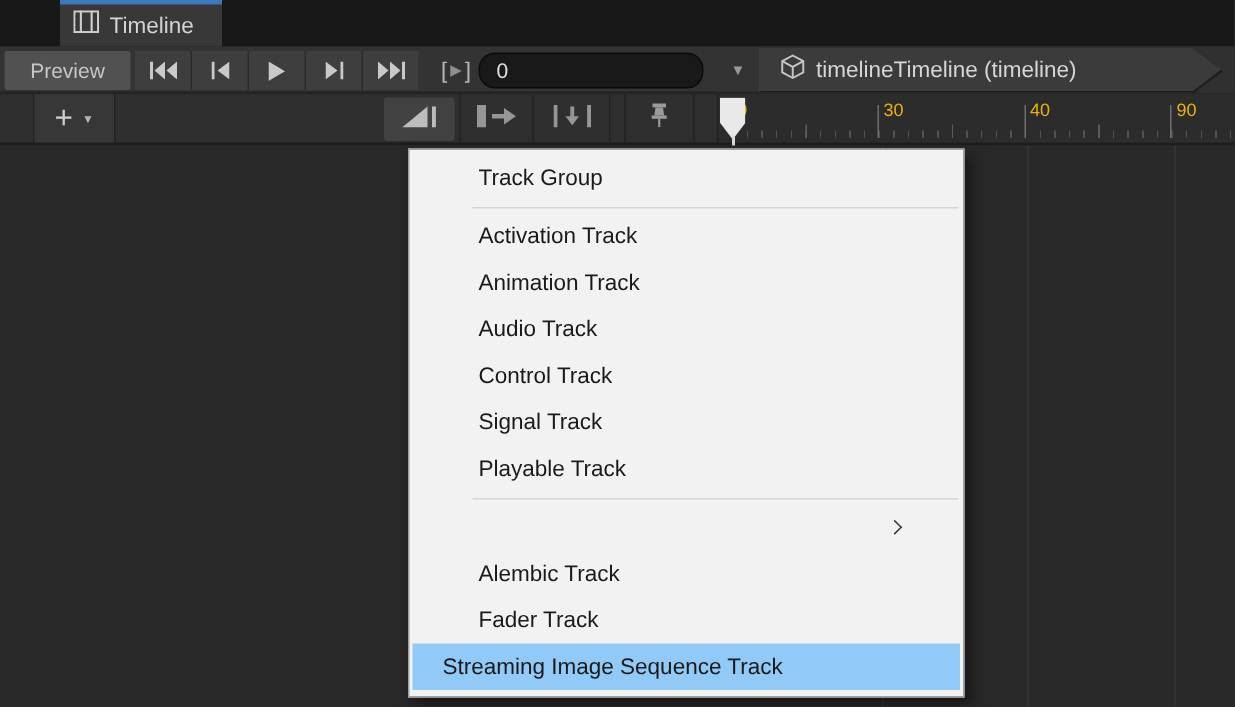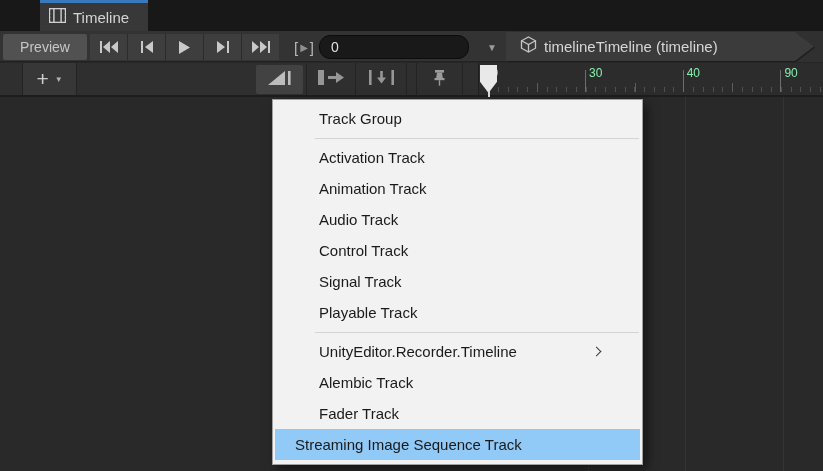--- a/index.html
+++ b/index.html
@@ -49,21 +49,21 @@
   .mode-btn.selected { background:#424242; border-radius:2px; }
 
   
   .ruler { position:absolute; left:479px; top:0; right:0; height:32px; background:#2c2c2c; }
   .ticks-minor { position:absolute; left:9px; right:0; bottom:3px; height:5px;
                  background:repeating-linear-gradient(90deg,#515151 0 1px,transparent 1px 9.763px); }
   .ticks-med { position:absolute; left:58px; right:0; bottom:3px; height:9px;
                background:repeating-linear-gradient(90deg,#5c5c5c 0 1px,transparent 1px 97.63px); }
   .major { position:absolute; top:0; bottom:0; }
   .major .mline { position:absolute; left:0; bottom:3px; width:1px; height:22px; background:#6e6e6e; }
-  .major .mlabel { position:absolute; left:4px; top:3px; font-size:12px; color:#86efac; }
+  .major .mlabel { position:absolute; left:4px; top:3px; font-size:12px; color:#eab308; }
   .playhead { position:absolute; left:480px; top:2px; width:17px; height:28px; background:#e9e9e9;
               clip-path:polygon(0 0,100% 0,100% 60%,50% 100%,0 60%); }
   .playhead-stem { position:absolute; left:488px; top:28px; width:2px; height:7px; background:#dcdcdc; }
 
   
   .content { position:absolute; left:0; top:97px; width:823px; height:374px; background:#292929; }
   .gridline { position:absolute; top:0; bottom:0; width:1px; background:#343434; }
 
   
   .menu { position:absolute; left:272px; top:99px; width:371px; background:#f2f2f2;
@@ -268,21 +268,20 @@
     <div class="menu-item">Track Group</div>
     <div class="menu-sep"></div>
     <div class="menu-item">Activation Track</div>
     <div class="menu-item">Animation Track</div>
     <div class="menu-item">Audio Track</div>
     <div class="menu-item">Control Track</div>
     <div class="menu-item">Signal Track</div>
     <div class="menu-item">Playable Track</div>
     <div class="menu-sep"></div>
     <div class="menu-item">
-      <span>UnityEditor.Recorder.Timeline</span>
       <span class="submenu-arrow"></span>
     </div>
     <div class="menu-item">Alembic Track</div>
     <div class="menu-item">Fader Track</div>
     <div class="menu-item highlighted">Streaming Image Sequence Track</div>
   </div>
 
 </div>
 
 </body></html>

